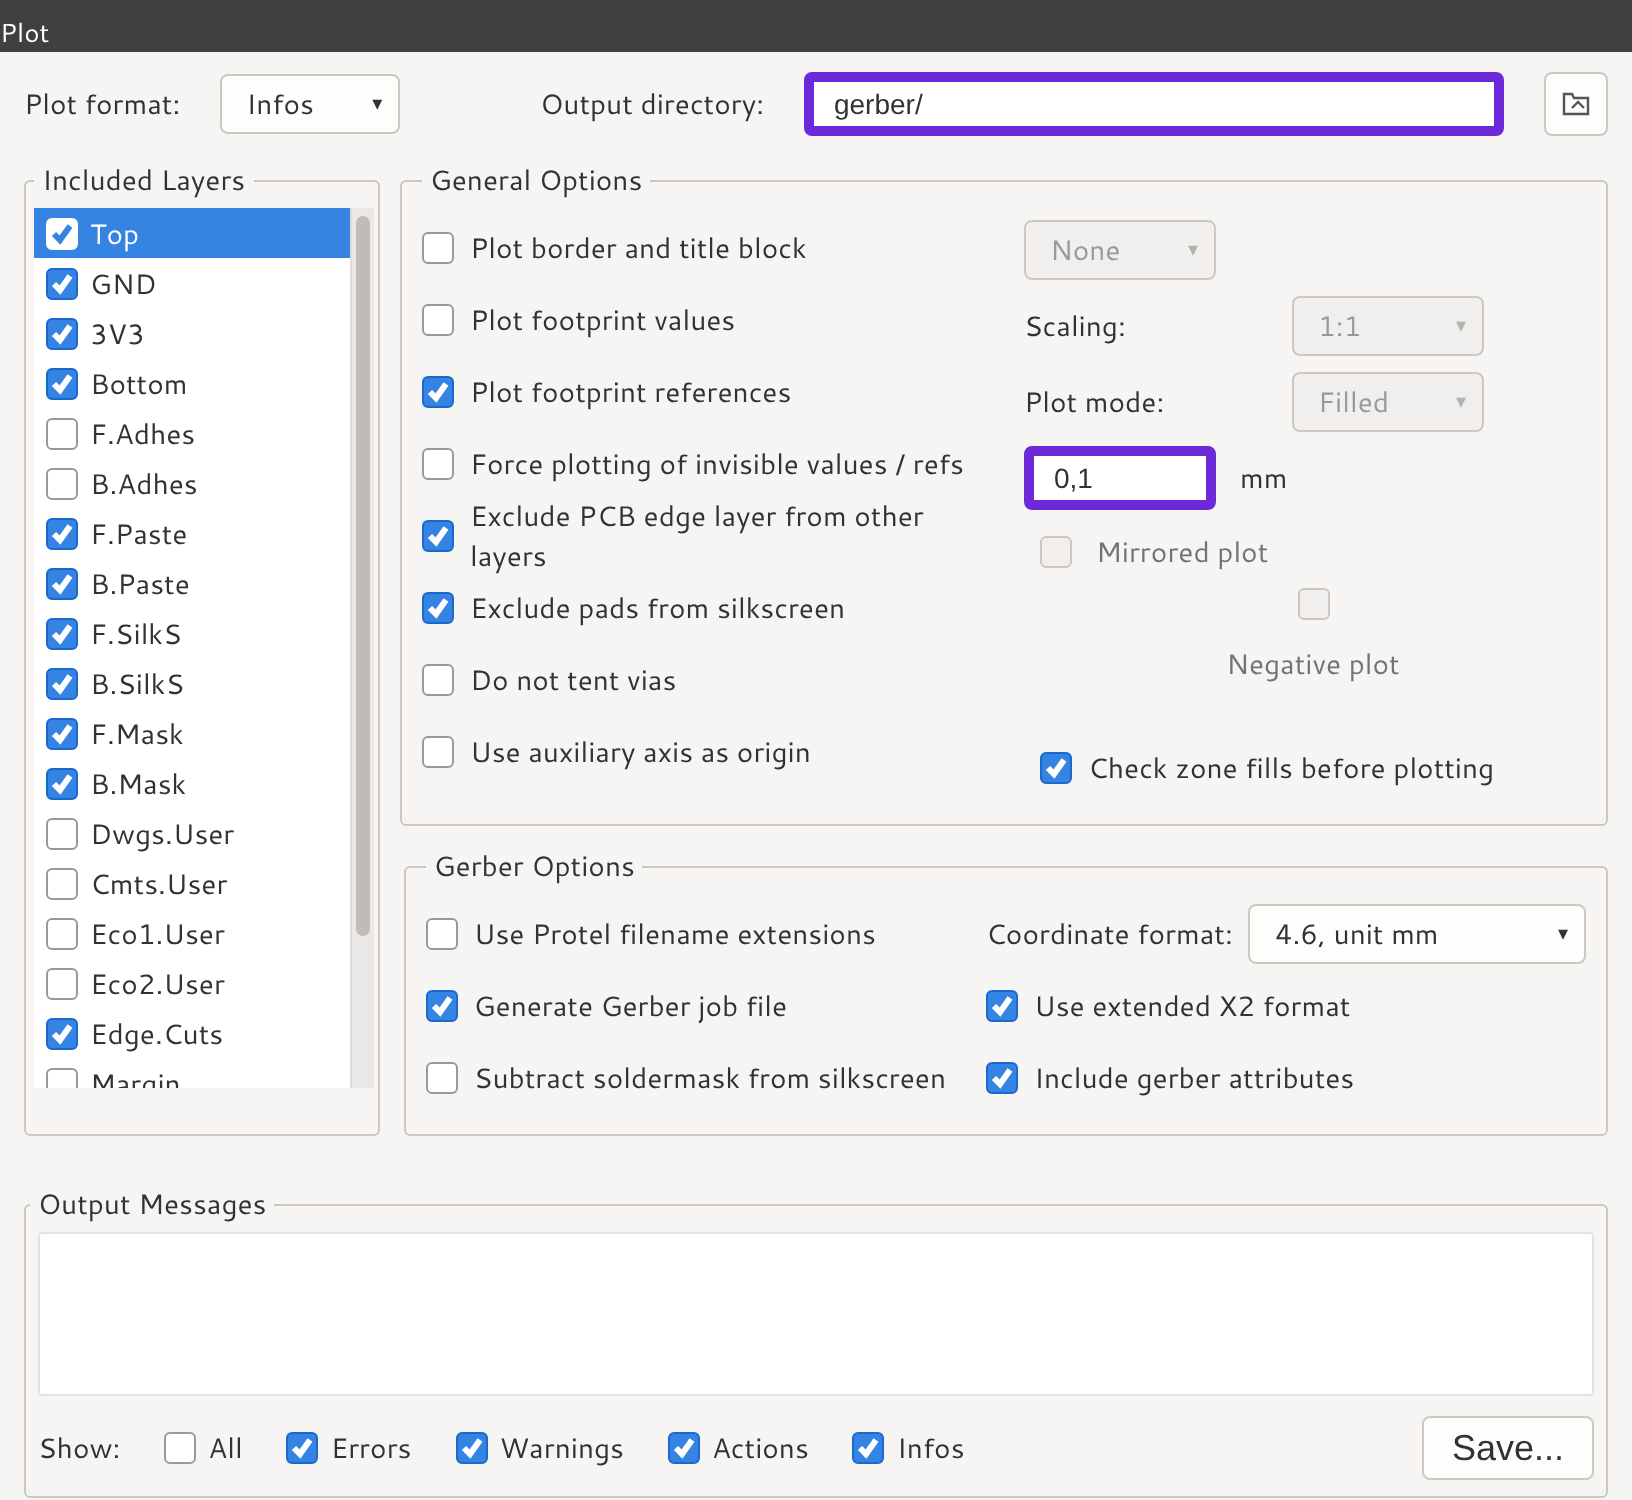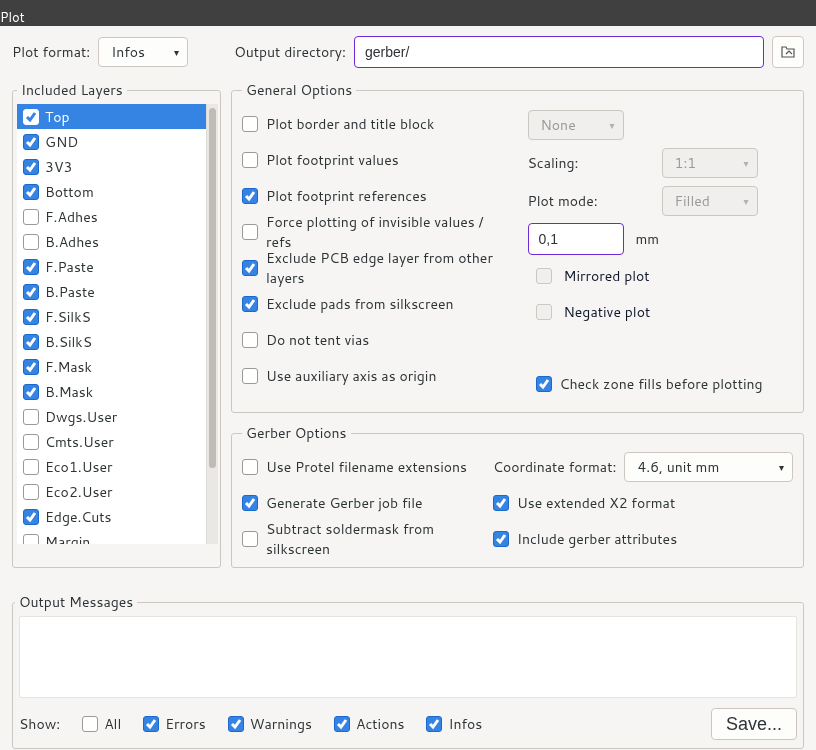--- a/index.html
+++ b/index.html
@@ -20,21 +20,21 @@
   align-items: flex-end;
   padding: 0 0;
   font-size: 13px;
 }
 .content {
   padding: 10px 12px 8px 12px;
 }
 .toprow {
   display: flex;
   align-items: center;
-  gap: 8px;
+  gap: 20px;
   margin-bottom: 12px;
 }
 .label { color: #2e3436; }
 .combobox {
   display: inline-flex;
   align-items: center;
   justify-content: space-between;
   background: #fdfdfc;
   border: 1px solid #cdc7c2;
   border-radius: 4px;
@@ -42,21 +42,21 @@
   padding: 0 8px 0 12px;
   min-width: 90px;
   gap: 16px;
   cursor: pointer;
 }
 .combobox.disabled { color: #9a9996; background: #f0efee; }
 .combobox .chev { font-size: 10px; color: #2e3436; }
 .combobox.disabled .chev { color: #b5b1ac; }
 .textinput {
   background: #fff;
-  border: 1px solid #6d28d9;
+  border: 5px solid #6d28d9;
   border-radius: 4px;
   height: 32px;
   padding: 0 10px;
   color: #2e3436;
   font-size: 14px;
 }
 .outdir { flex: 1; }
 .iconbtn {
   width: 32px; height: 32px;
   border: 1px solid #cdc7c2;
@@ -75,21 +75,21 @@
   border-radius: 3px;
   padding: 6px 10px 10px 10px;
   position: relative;
   margin-top: 0;
 }
 fieldset > legend {
   padding: 0 4px;
   font-size: 14px;
   color: #2e3436;
 }
-.layers-fs { width: 209px; padding: 4px 2px 4px 4px; }
+.layers-fs { width: 178px; padding: 4px 2px 4px 4px; }
 .layerlist-wrap { display:flex; height: 440px; }
 .layerlist {
   flex:1;
   background: #fff;
   border: none;
   overflow-y: hidden;
 }
 .layerlist .item {
   display: flex;
   align-items: center;
@@ -119,32 +119,32 @@
   display: inline-flex;
   align-items: center; justify-content: center;
   flex-shrink: 0;
 }
 .cb.checked {
   background: #3584e4;
   border-color: #1b6acb;
 }
 .cb.checked svg { width:12px; height:12px; stroke:#fff; stroke-width:3; fill:none; }
 .cb.disabled { background:#f0efee; border-color:#cdc7c2; }
-.rightcol { flex:1; display:flex; flex-direction:column; gap:10px; }
+.rightcol { flex:1; display:flex; flex-direction:column; gap:10px;align-items:flex-end; }
 .general-grid {
   display:grid;
   grid-template-columns: 1fr 1fr;
   column-gap: 20px;
 }
 .chkrow {
   display:flex; align-items:center; gap:8px;
   height: 36px;
   cursor:pointer;
 }
-.chkrow.disabled { color:#0f172a; cursor:default;gap:12px; }
+.chkrow.disabled { color:#737373; cursor:default;gap:12px; }
 .formrow {
   display:flex; align-items:center; gap:8px;
   height:38px;
 }
 .formrow .flabel { width:126px; }
 .formrow .combobox, .formrow .textinput { width: 96px; }
 .unit { margin-left:4px; }
 .gerber-grid {
   display:grid;
   grid-template-columns: 1fr 300px;
@@ -406,21 +406,21 @@
             </div>
             <div class="formrow">
               <input class="textinput" value="0,1" style="">
               <span class="unit">mm</span>
             </div>
             <div id="gen-right-checks">
                 <label class="chkrow disabled" style="padding-left: 8px;">
                   <span class="cb disabled"></span>
                   <span>Mirrored plot</span>
                 </label>
-                <label class="chkrow disabled" style="padding-left: 8px;">
+                <label class="chkrow disabled" style="padding-left: 8px; flex-direction: column;">
                   <span class="cb disabled"></span>
                   <span>Negative plot</span>
                 </label>
                 <div style="height: 36px;"></div>
                 <label class="chkrow" style="padding-left: 8px;">
                   <span class="cb checked">
                     <svg viewBox="0 0 12 12">
                       <path d="M2 6l3 3 5-7"></path>
                     </svg>
                   </span>

